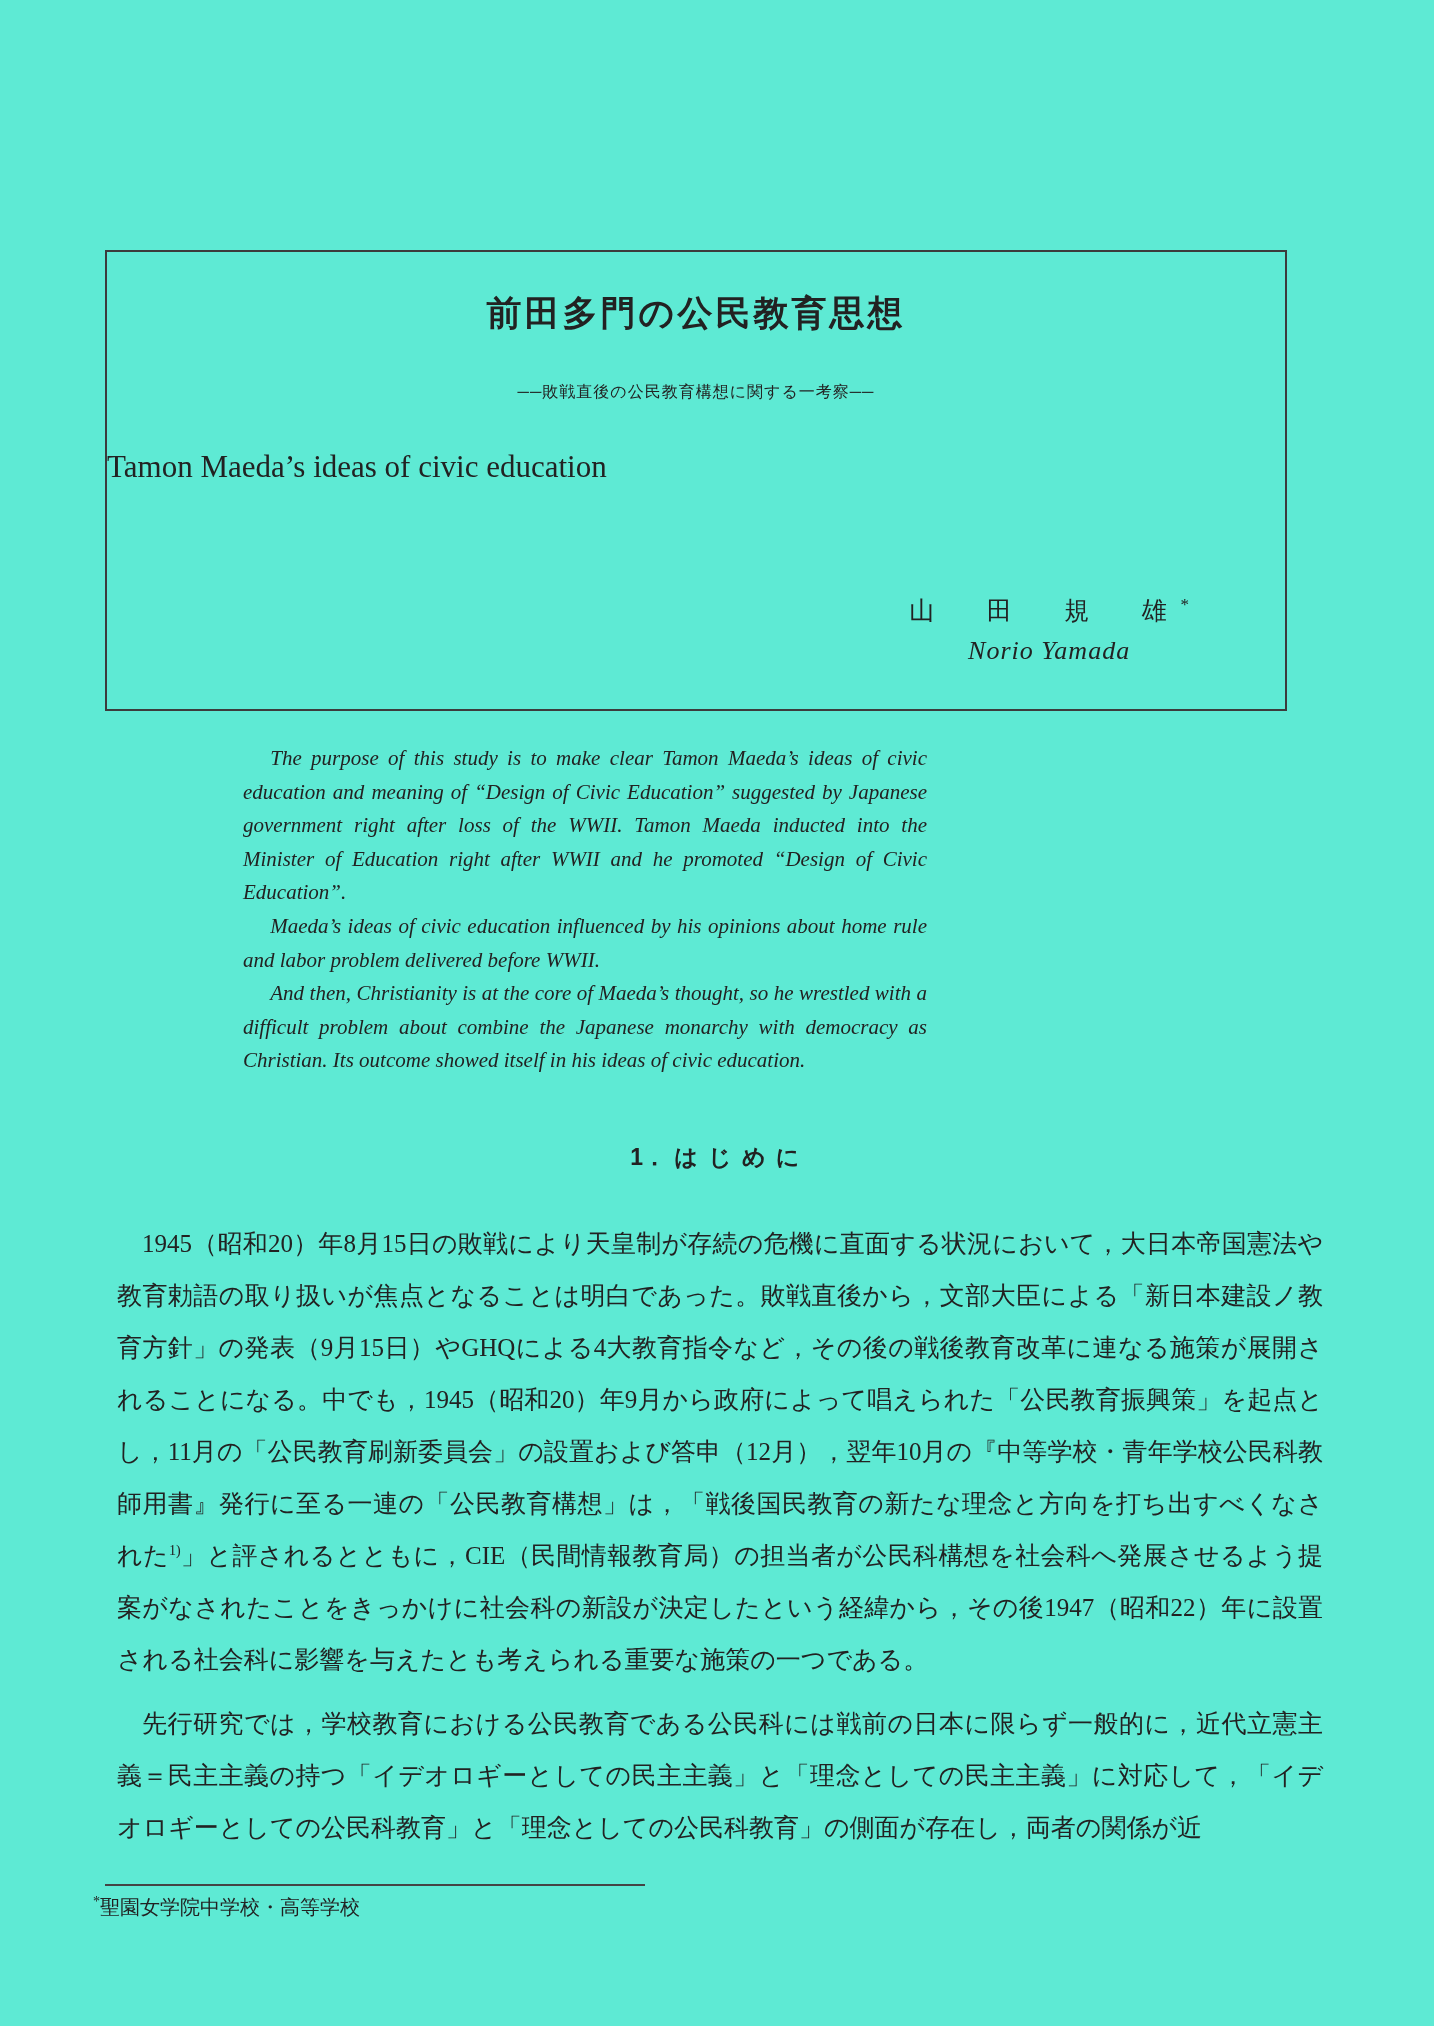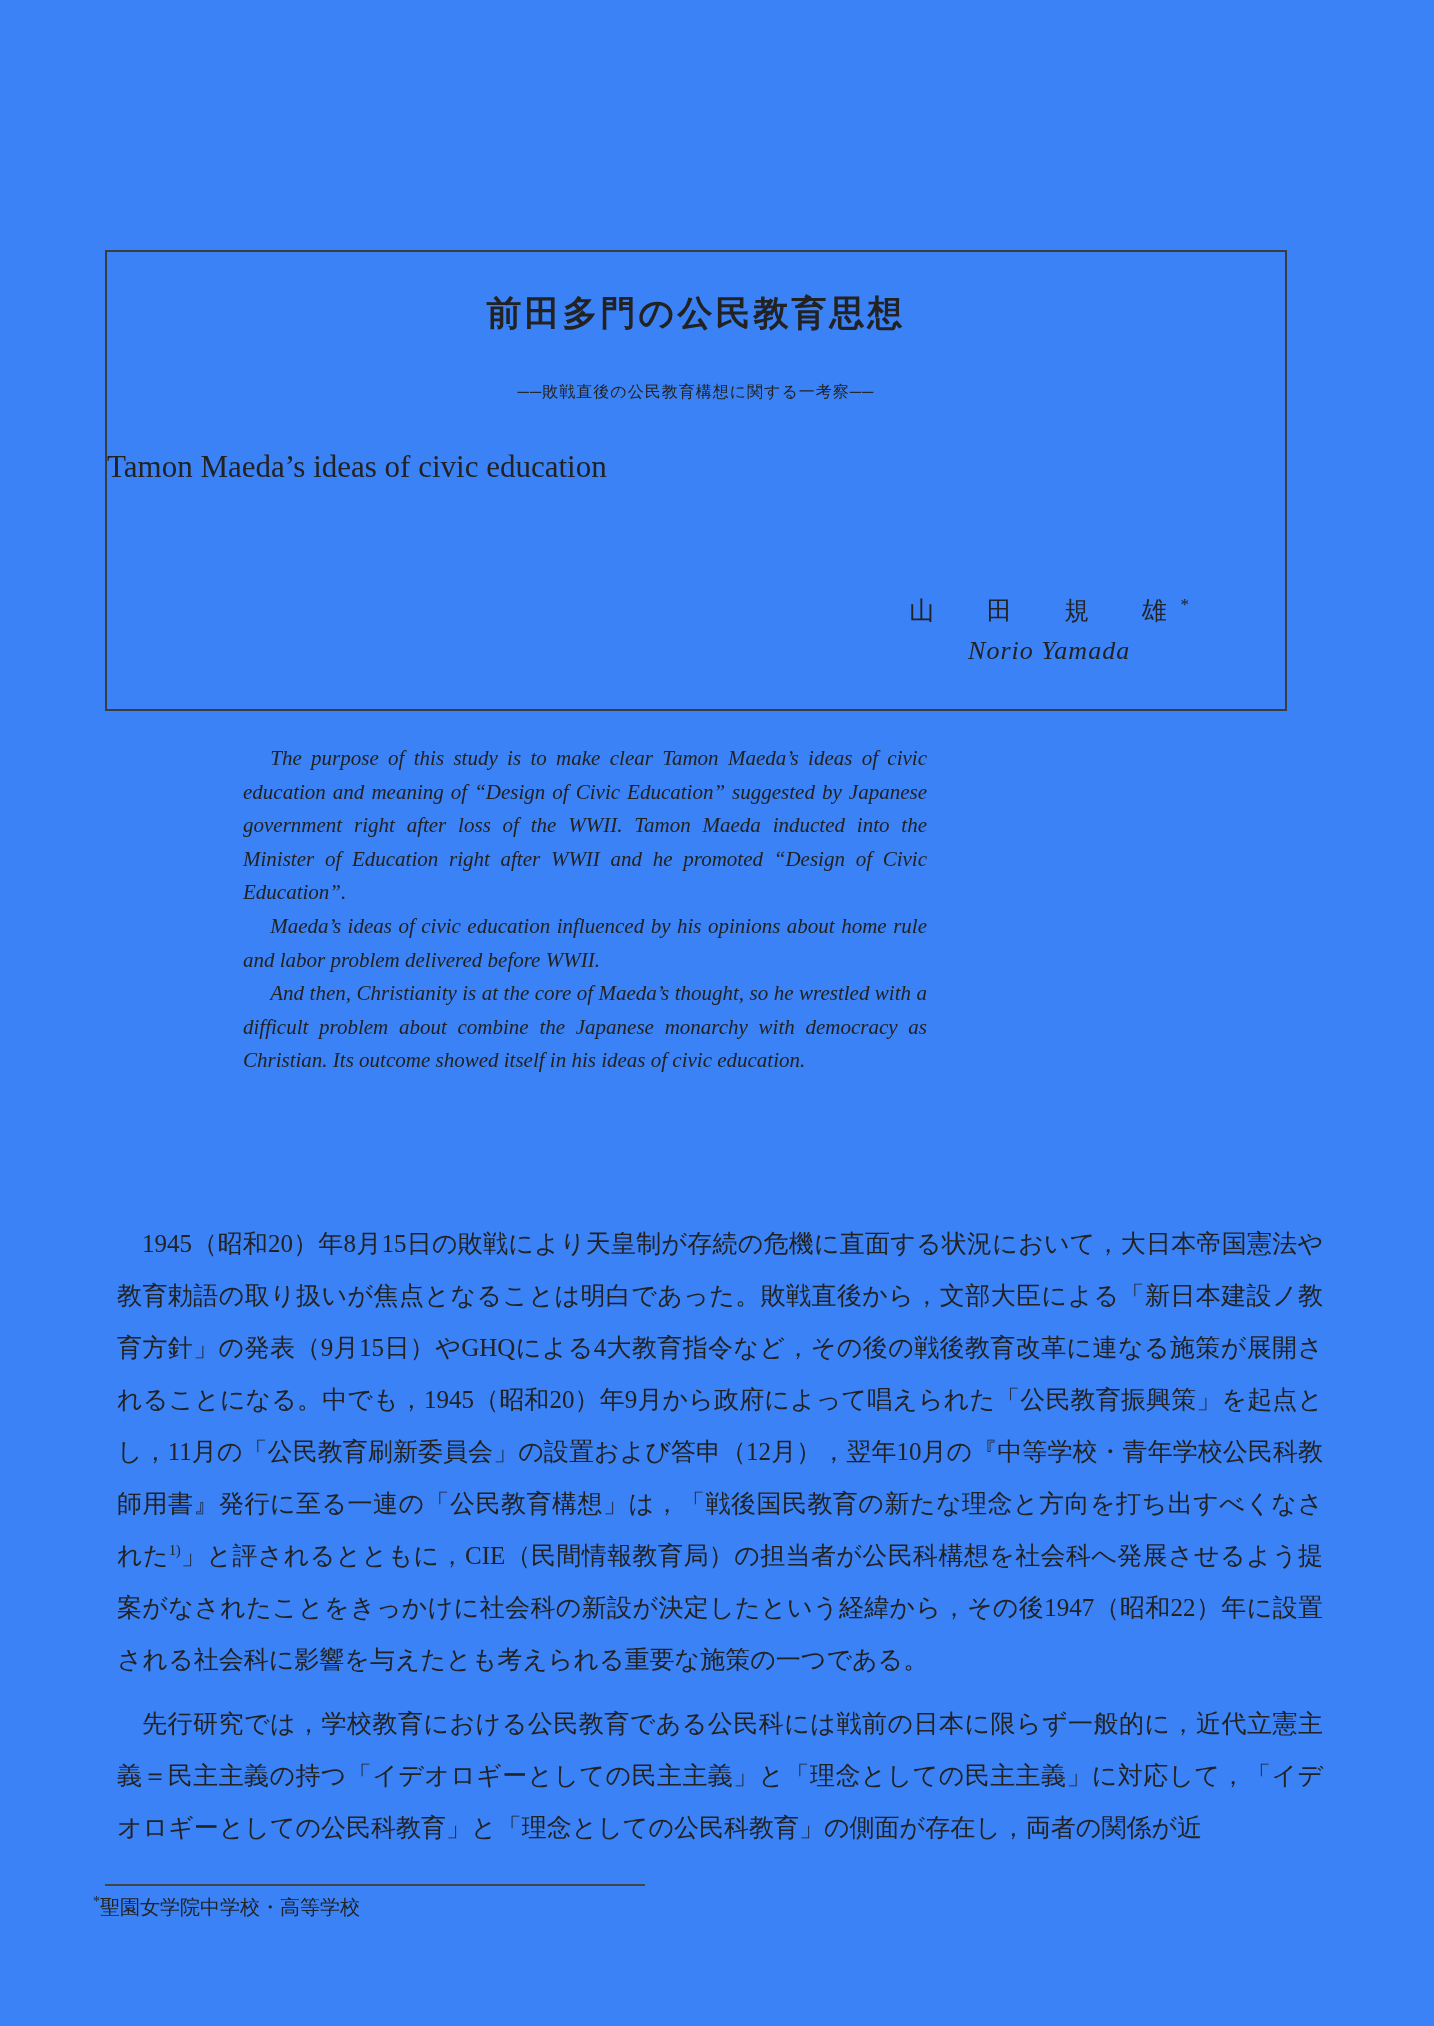--- a/index.html
+++ b/index.html
@@ -1,20 +1,20 @@
 <!DOCTYPE html>
 <html><head>
 <meta charset="utf-8">
 <style>
   html, body { margin: 0; padding: 0; background: #ffffff; }
   .page {
     position: relative;
     width: 1434px;
     height: 2026px;
-    background: #3b82f6;
+    background: #5eead4;
     font-family: "Liberation Serif", "DejaVu Serif", serif;
     color: #222222;
     overflow: hidden;
   }
 
   
   .title-box {
     position: absolute;
     left: 105px;
     top: 250px;
@@ -133,20 +133,23 @@
       <div class="author-en">Norio Yamada</div>
     </div>
   </div>
 
   <div class="abstract">
     <p>The purpose of this study is to make clear Tamon Maeda’s ideas of civic education and meaning of “Design of Civic Education” suggested by Japanese government right after loss of the WWII. Tamon Maeda inducted into the Minister of Education right after WWII and he promoted “Design of Civic Education”.</p>
     <p>Maeda’s ideas of civic education influenced by his opinions about home rule and labor problem delivered before WWII.</p>
     <p>And then, Christianity is at the core of Maeda’s thought, so he wrestled with a difficult problem about combine the Japanese monarchy with democracy as Christian. Its outcome showed itself in his ideas of civic education.</p>
   </div>
 
+  <div class="section-heading">
+    <span class="sec-num">1．</span><span class="sec-title">はじめに</span>
+  </div>
 
   <div class="body-text">
     <p><span>1945（昭和20）年8月15日の敗戦により天皇制が存続の危機に直面する状況において，大日本帝国憲法や教育勅語の取り扱いが焦点となることは明白であった。敗戦直後から，文部大臣による「新日本建設ノ教育方針」の発表（9月15日）やGHQによる4大教育指令など，その後の戦後教育改革に連なる施策が展開されることになる。中でも，1945（昭和20）年9月から政府によって唱えられた「公民教育振興策」を起点とし，11月の「公民教育刷新委員会」の設置および答申（12月），翌年10月の『中等学校・青年学校公民科教師用書』発行に至る一連の「公民教育構想」は，「戦後国民教育の新たな理念と方向を打ち出すべくなされた</span><sup class="note-ref">1)</sup><span>」と評されるとともに，CIE（民間情報教育局）の担当者が公民科構想を社会科へ発展させるよう提案がなされたことをきっかけに社会科の新設が決定したという経緯から，その後1947（昭和22）年に設置される社会科に影響を与えたとも考えられる重要な施策の一つである。</span></p>
     <p>先行研究では，学校教育における公民教育である公民科には戦前の日本に限らず一般的に，近代立憲主義＝民主主義の持つ「イデオロギーとしての民主主義」と「理念としての民主主義」に対応して，「イデオロギーとしての公民科教育」と「理念としての公民科教育」の側面が存在し，両者の関係が近</p>
   </div>
 
   <div class="footnote-rule"></div>
   <div class="footnote"><sup>*</sup><span>聖園女学院中学校・高等学校</span></div>
 
 </div>

